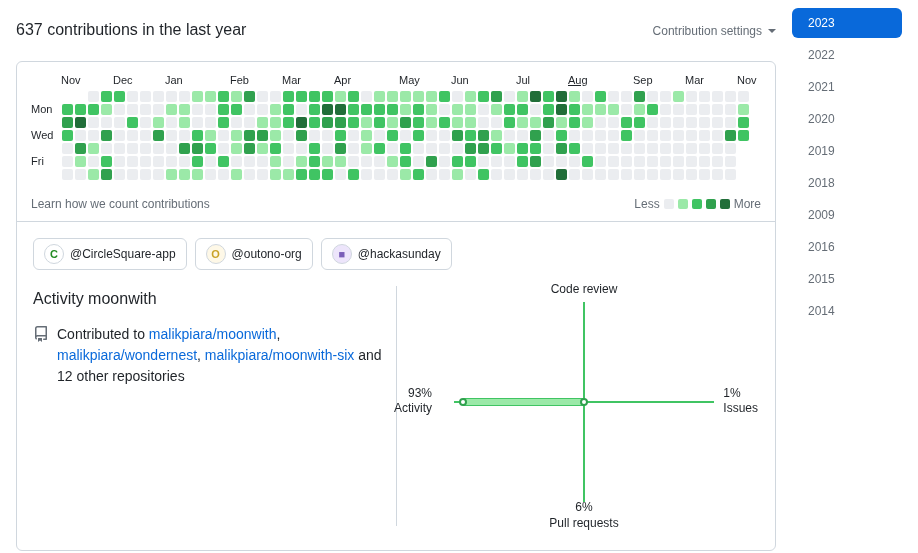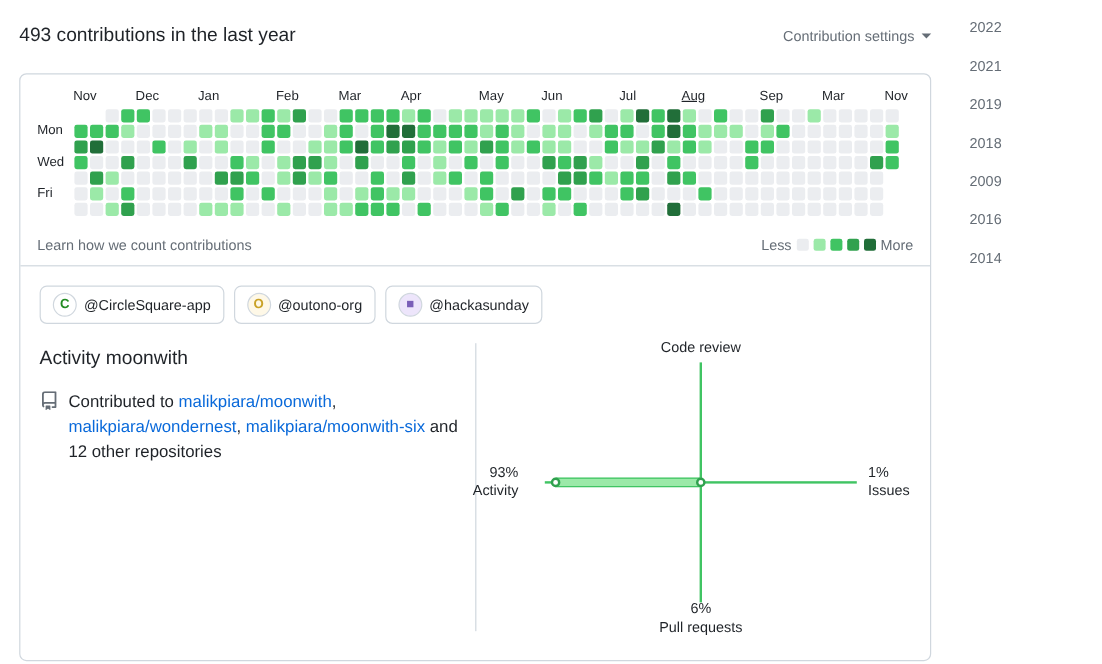--- a/index.html
+++ b/index.html
@@ -241,21 +241,21 @@
     color: #ffffff;
   }
 </style>
 </head>
 <body>
 
 <div class="page">
   <div class="main">
 
     <div class="header-row">
-      <h2 class="title">493 contributions in the last year</h2>
+      <h2 class="title">637 contributions in the last year</h2>
       <span class="settings">
         <span>Contribution settings</span>
         <span class="caret"></span>
       </span>
     </div>
 
     <div class="panel">
 
       <div class="calendar-block">
         <div class="calendar">
@@ -724,21 +724,24 @@
               <div>Activity</div>
             </div>
           </div>
         </div>
       </div>
 
     </div>
   </div>
 
   <div class="year-tabs" id="year-tabs">
+      <div class="year-tab active">2023</div>
       <div class="year-tab">2022</div>
       <div class="year-tab">2021</div>
+      <div class="year-tab">2020</div>
       <div class="year-tab">2019</div>
       <div class="year-tab">2018</div>
       <div class="year-tab">2009</div>
       <div class="year-tab">2016</div>
+      <div class="year-tab">2015</div>
       <div class="year-tab">2014</div>
     </div>
 </div>
 
 </body></html>

